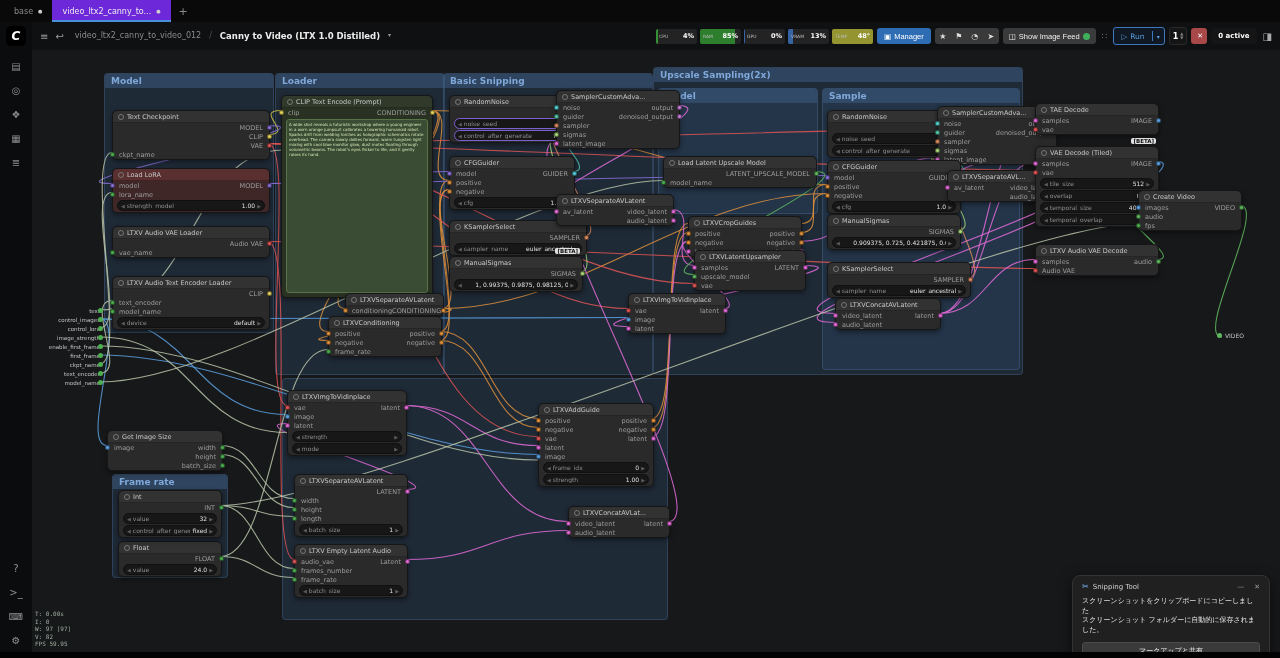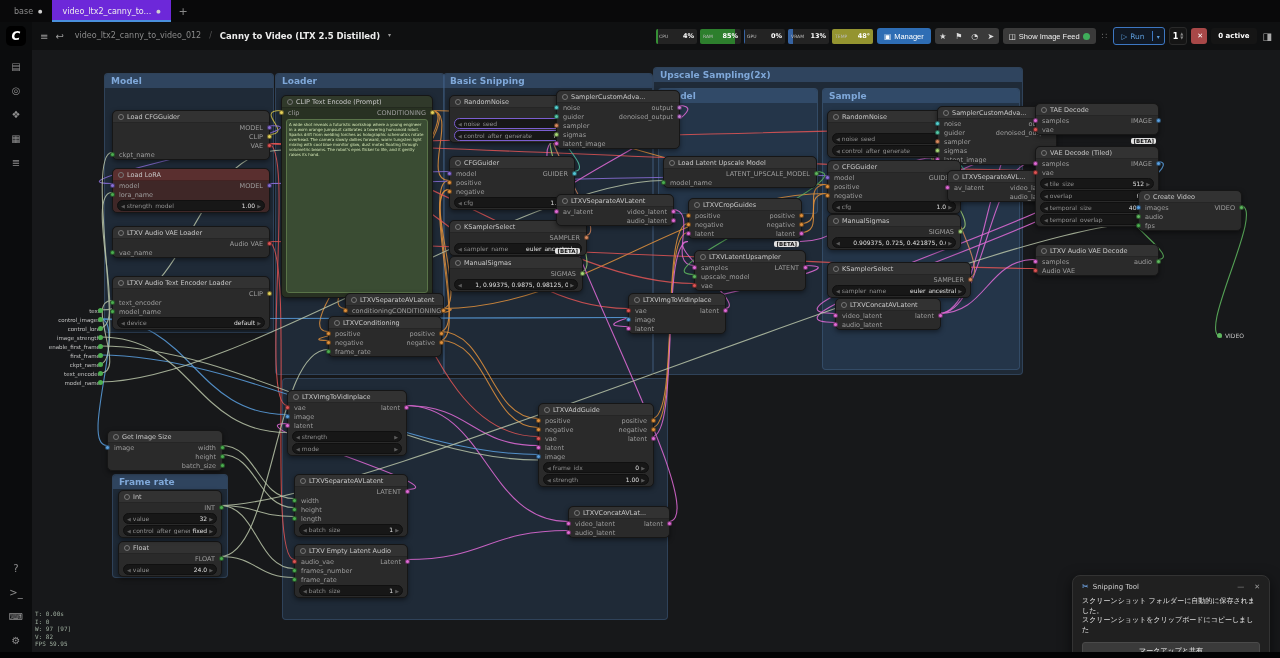--- a/index.html
+++ b/index.html
@@ -118,21 +118,21 @@
       <div class="sicon">⌨</div>
       <div class="sicon">⚙</div>
     </div>
 
   <div class="toolbar">
     <span class="ticonbtn">≡</span>
     <span class="ticonbtn">↩</span>
     <div class="crumb">
       <span class="crumb-id">video_ltx2_canny_to_video_012</span>
       <span class="crumb-sep">/</span>
-      <span class="crumb-title">Canny to Video (LTX 2.5 Distilled)</span>
+      <span class="crumb-title">Canny to Video (LTX 1.0 Distilled)</span>
       <span class="crumb-caret">▾</span>
     </div>
     <div class="hright">
       <div id="meters" style="display:flex;gap:3px;">
           <div class="meter">
             <span class="mfill" style="width: 4%; background: rgb(58, 163, 58);"></span>
             <span class="mlabel">CPU</span>
             <span class="mvalue">4%</span>
           </div>
           <div class="meter">
@@ -242,22 +242,22 @@
       <span>VIDEO</span>
     </div>
     <div class="toast">
       <div class="trow">
         <span class="ticon">✂</span>
         <span class="tapp">Snipping Tool</span>
         <span class="tmin">—</span>
         <span class="tclose">✕</span>
       </div>
       <div class="tbody">
+        <div>スクリーンショットをクリップボードにコピーしました</div>
         <div>スクリーンショット フォルダーに自動的に保存されました。</div>
-        <div>スクリーンショットをクリップボードにコピーしました</div>
       </div>
       <button class="tbtn">マークアップと共有</button>
     </div>
   <div class="group" style="left: 72px; top: 23px; width: 168px; height: 258px;">
         <div class="glabel">Model</div>
       </div>
       <div class="group" style="left: 243px; top: 23px; width: 168px; height: 300px;">
         <div class="glabel">Loader</div>
       </div>
       <div class="group" style="left: 411px; top: 23px; width: 208px; height: 300px;">
@@ -348,21 +348,21 @@
         <path d="M 68 314 C 96 314, 52 102.5, 80 102.5" stroke="#b9c4a8" fill="none" stroke-width="1.1" opacity="0.85"></path>
         <path d="M 68 323 C 96 323, 52 250.5, 80 250.5" stroke="#b9c4a8" fill="none" stroke-width="1.1" opacity="0.85"></path>
         <path d="M 68 332 C 208 332, 491 130.5, 631 130.5" stroke="#b9c4a8" fill="none" stroke-width="1.1" opacity="0.85"></path>
         <path d="M 68 260 C 159.5 260, 159.5 100, 251 100" stroke="#b9c4a8" fill="none" stroke-width="1.1" opacity="0.85"></path>
         <path d="M 68 278 C 96 278, 52 142.5, 80 142.5" stroke="#b9c4a8" fill="none" stroke-width="1.1" opacity="0.85"></path>
         <path d="M 68 296 C 208 296, 366 410, 506 410" stroke="#b9c4a8" fill="none" stroke-width="1.1" opacity="0.85"></path>
       </svg>
       <div class="node" style="left: 80px; top: 60px; width: 156px;">
         <div class="ntitle">
           <span class="ndot"></span>
-          <span>Load CFGGuider</span>
+          <span>Text Checkpoint</span>
         </div>
         <div class="nrow">
           <span class="nr">MODEL</span>
           <span class="dot dr" style="background: rgb(138, 111, 216);"></span>
         </div>
         <div class="nrow">
           <span class="nr">CLIP</span>
           <span class="dot dr" style="background: rgb(230, 211, 90);"></span>
         </div>
         <div class="nrow">
@@ -615,21 +615,21 @@
         </div>
         <div class="nrow">
           <span class="nr">LATENT_UPSCALE_MODEL</span>
           <span class="dot dr" style="background: rgb(95, 184, 95);"></span>
         </div>
         <div class="nrow">
           <span class="dot dl" style="background: rgb(76, 175, 80);"></span>
           <span class="nl">model_name</span>
         </div>
       </div>
-      <div class="node" style="left: 656px; top: 148px; width: 112px;">
+      <div class="node" style="left: 656px; top: 166px; width: 112px;">
         <div class="ntitle">
           <span class="ndot"></span>
           <span>LTXVCropGuides</span>
         </div>
         <div class="nrow">
           <span class="dot dl" style="background: rgb(224, 145, 60);"></span>
           <span class="nl">positive</span>
           <span class="nr">positive</span>
           <span class="dot dr" style="background: rgb(224, 145, 60);"></span>
         </div>

